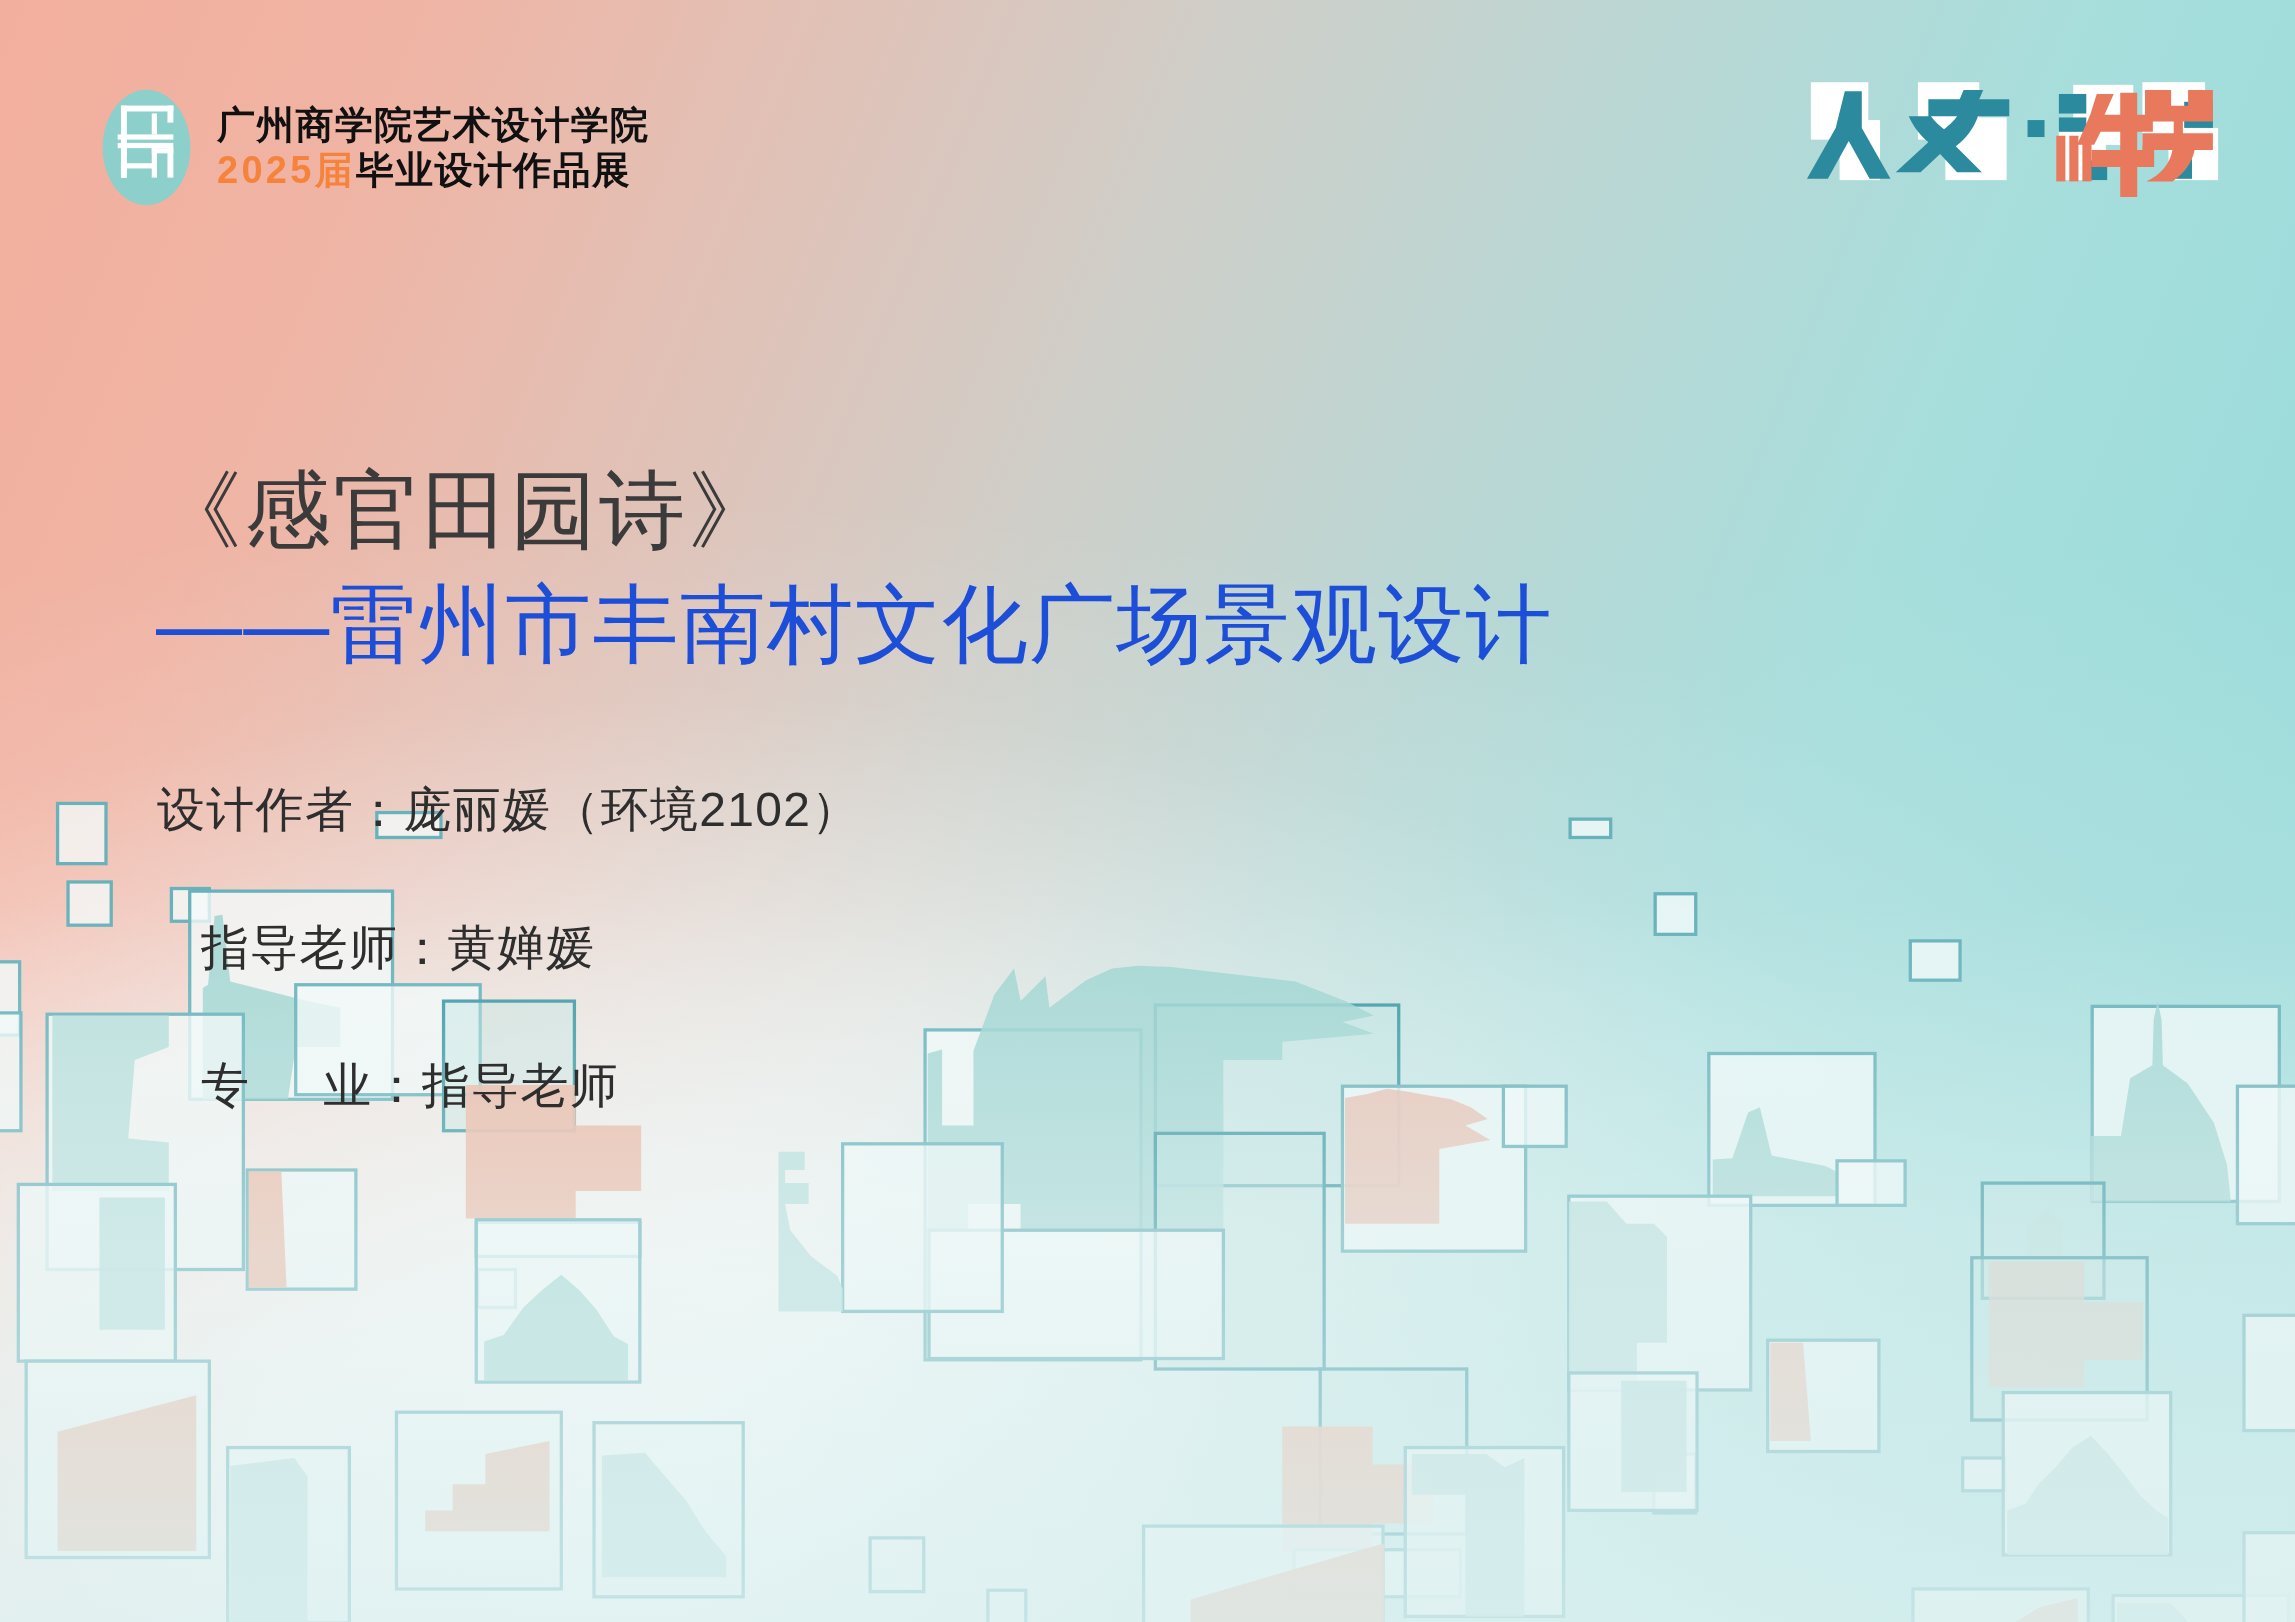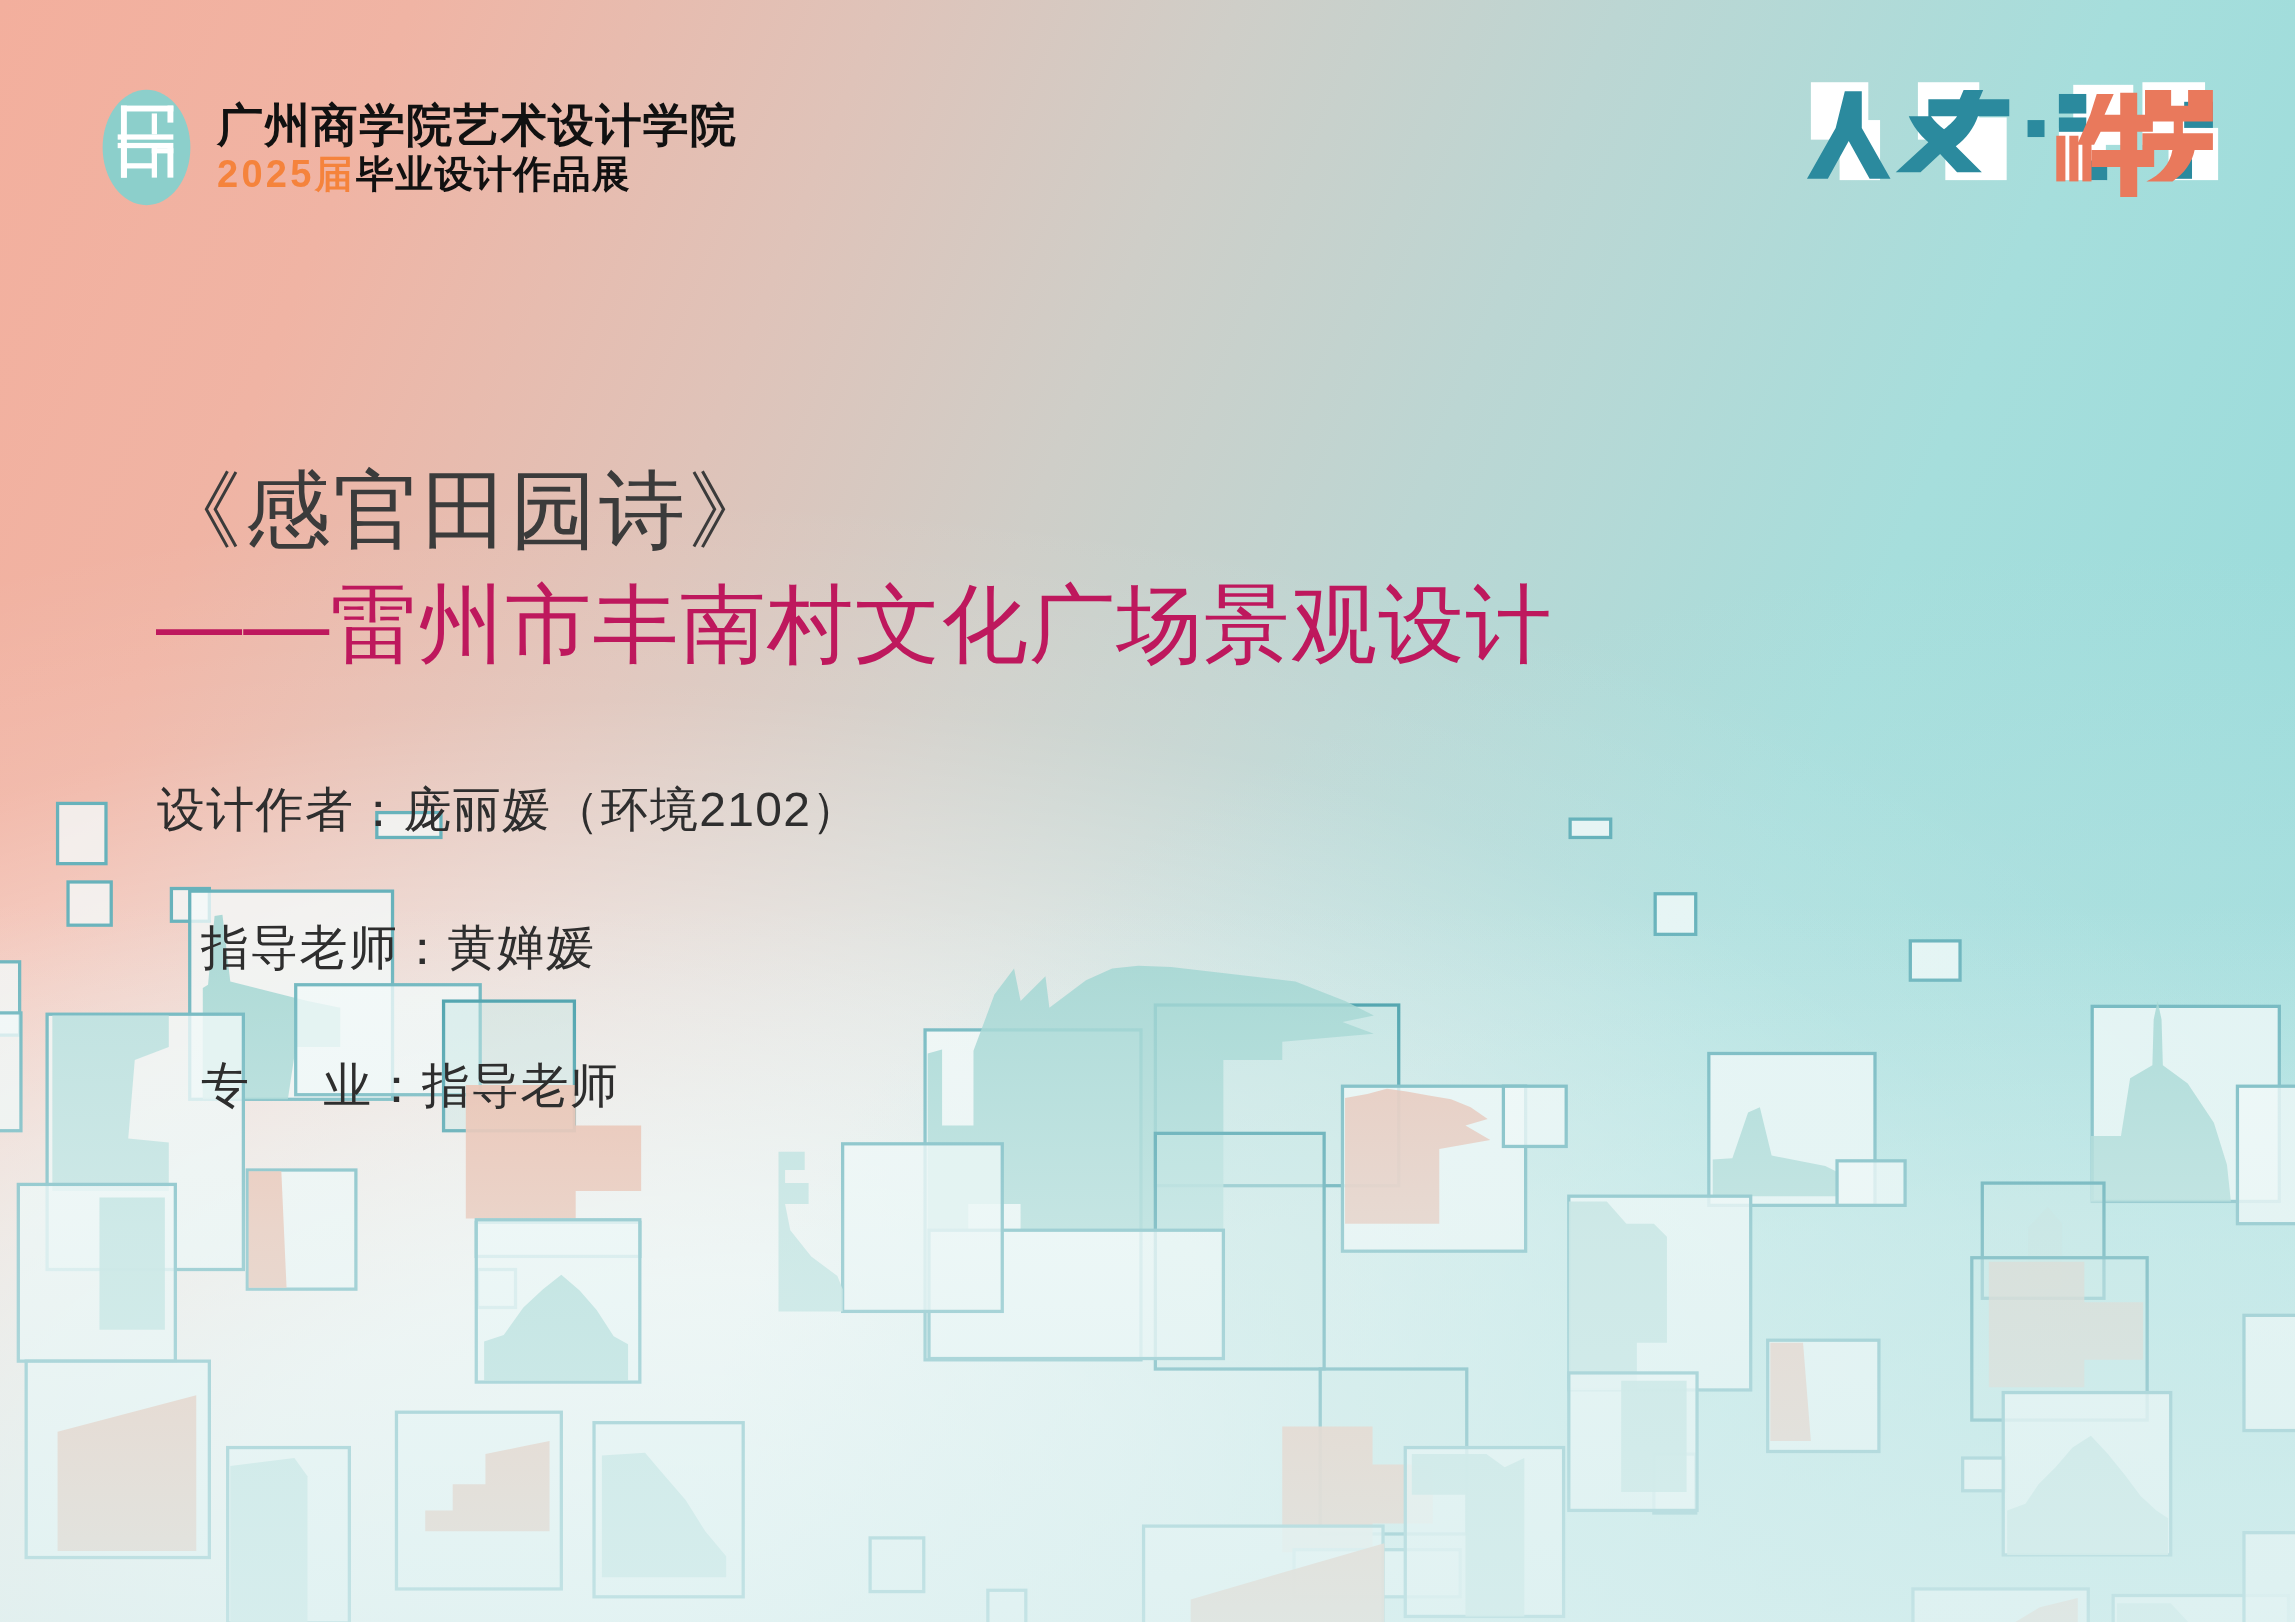--- a/index.html
+++ b/index.html
@@ -25,33 +25,33 @@
   }
 
   
   .pattern{position:absolute;left:0;top:772px;width:2295px;height:851px;}
   .pattern svg{display:block;width:100%;height:100%;}
 
   
   .header{position:absolute;left:98px;top:82px;display:flex;align-items:center;gap:22px;}
   .logo-mark{width:97px;height:131px;flex:0 0 auto;position:relative;}
   .header-text{display:flex;flex-direction:column;line-height:1;}
-  .line1{font-size:46px;font-weight:700;color:#111111;letter-spacing:1.3px;white-space:nowrap;
+  .line1{font-size:38px;font-weight:700;color:#111111;letter-spacing:1.3px;white-space:nowrap;
          font-family:"Liberation Sans","DejaVu Sans",sans-serif;}
   .line2{font-size:38px;font-weight:700;letter-spacing:1.3px;white-space:nowrap;margin-top:7px;color:#111111;}
   .line2 .yr{color:#f5833c;letter-spacing:3.3px;}
 
   
   .brand{position:absolute;right:71px;top:77px;width:419px;height:124px;}
   .brand svg{display:block;}
 
   
   .title-block{position:absolute;left:156px;top:458px;}
   .title-l1{font-size:86px;color:#3b3b3b;letter-spacing:2.6px;line-height:1.22;white-space:nowrap;font-weight:400;}
-  .title-l2{font-size:86px;color:#be185d;letter-spacing:1.3px;line-height:1.22;white-space:nowrap;font-weight:400;margin-top:9.2px;}
+  .title-l2{font-size:86px;color:#1d4ed8;letter-spacing:1.3px;line-height:1.22;white-space:nowrap;font-weight:400;margin-top:9.2px;}
 
   
   .meta{position:absolute;left:157px;top:778px;}
   .meta-row{font-size:48px;color:#2e2e2e;letter-spacing:1.3px;white-space:nowrap;font-weight:400;}
   .meta-row + .meta-row{margin-top:74px;margin-left:44px;}
   .sp{display:inline-block;width:73px;}
 </style>
 </head>
 <body>
 

